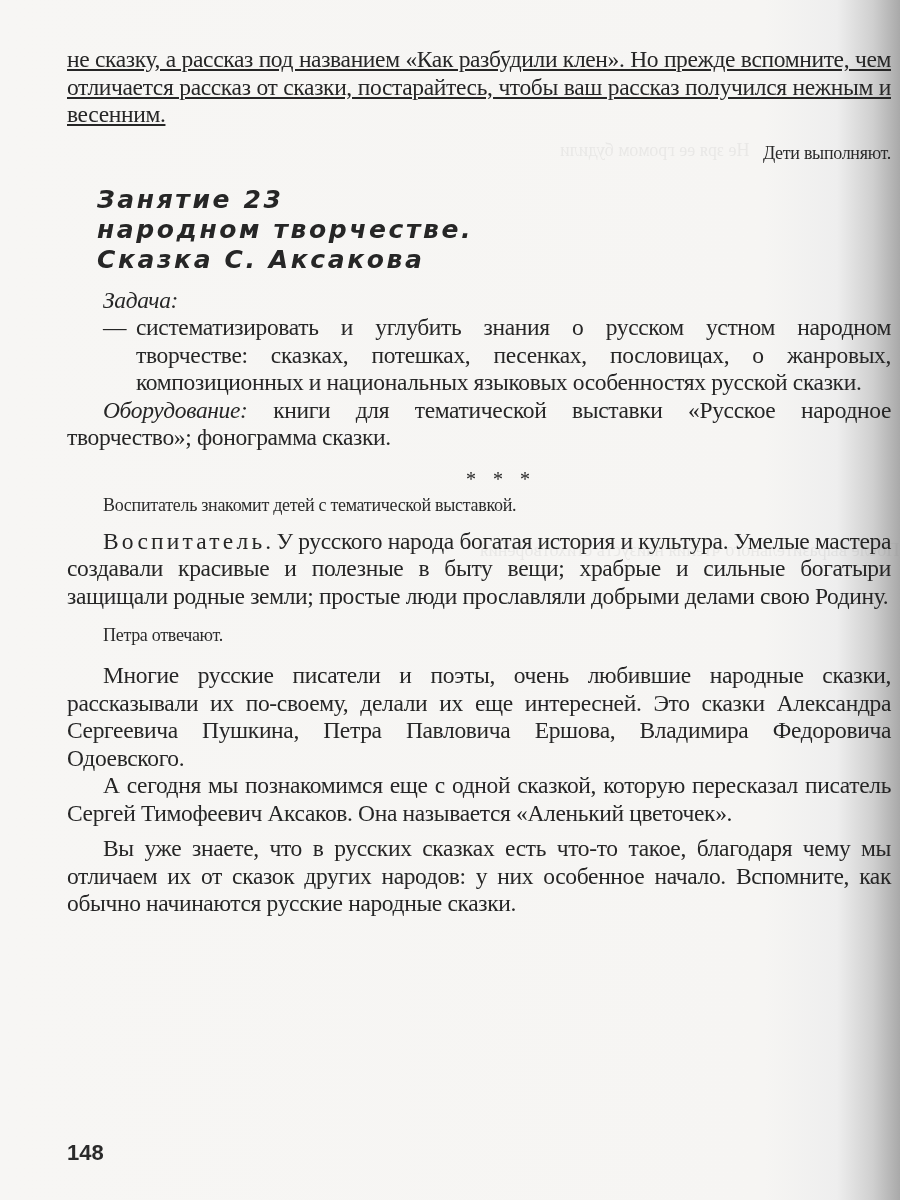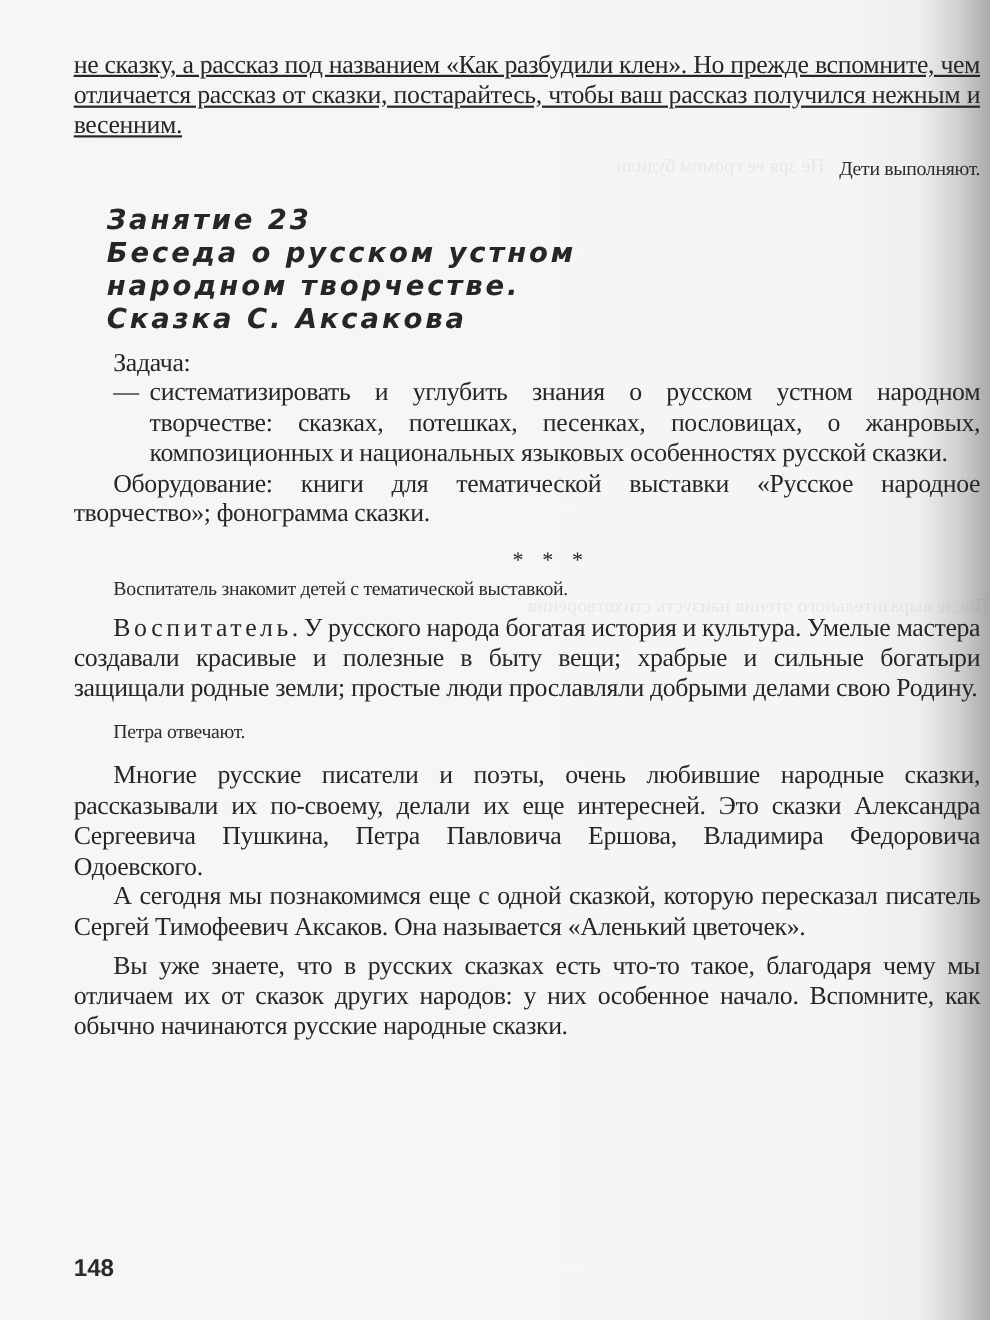--- a/index.html
+++ b/index.html
@@ -50,21 +50,21 @@
       font-style: italic;
       font-weight: bold;
       font-size: 25px;
       line-height: 30px;
       letter-spacing: 2.6px;
       color: #262626;
       margin: 0;
       padding-left: 30px;
     }
     .title-block div { white-space: nowrap; }
-    .label-it { }
+    .label-it { font-style: italic; }
     .dash-item {
       position: relative;
       padding-left: 36px;
     }
     .dash-item .dash {
       position: absolute;
       left: 36px;
       top: 0;
     }
     .dash-item .dash-text {
@@ -108,21 +108,20 @@
   <div class="bleed" style="left:480px; top:540px;">После выразительного чтения наизусть стихотворения</div>
 
   <div class="text-col">
 
     <p class="p" style="margin-top:0;text-decoration:underline;">не сказку, а рассказ под названием «Как разбудили клен». Но прежде вспомните, чем отличается рассказ от сказки, постарайтесь, чтобы ваш рассказ получился нежным и весенним.</p>
 
     <p class="small" style="margin-top:13px;text-align:right;">Дети выполняют.</p>
 
     <div class="title-block" style="margin-top:21px;">
       <div>Занятие 23</div>
-      <div>Беседа о русском устном</div>
       <div>народном творчестве.</div>
       <div>Сказка С. Аксакова</div>
     </div>
 
     <p class="p label-it" style="margin-top:12px; padding-left:36px;">Задача:</p>
 
     <div class="p dash-item">
       <span class="dash">—</span>
       <span class="dash-text">систематизировать и углубить знания о русском устном народном творчестве: сказках, потешках, песенках, пословицах, о жанровых, композиционных и национальных языковых особенностях русской сказки.</span>
     </div>

